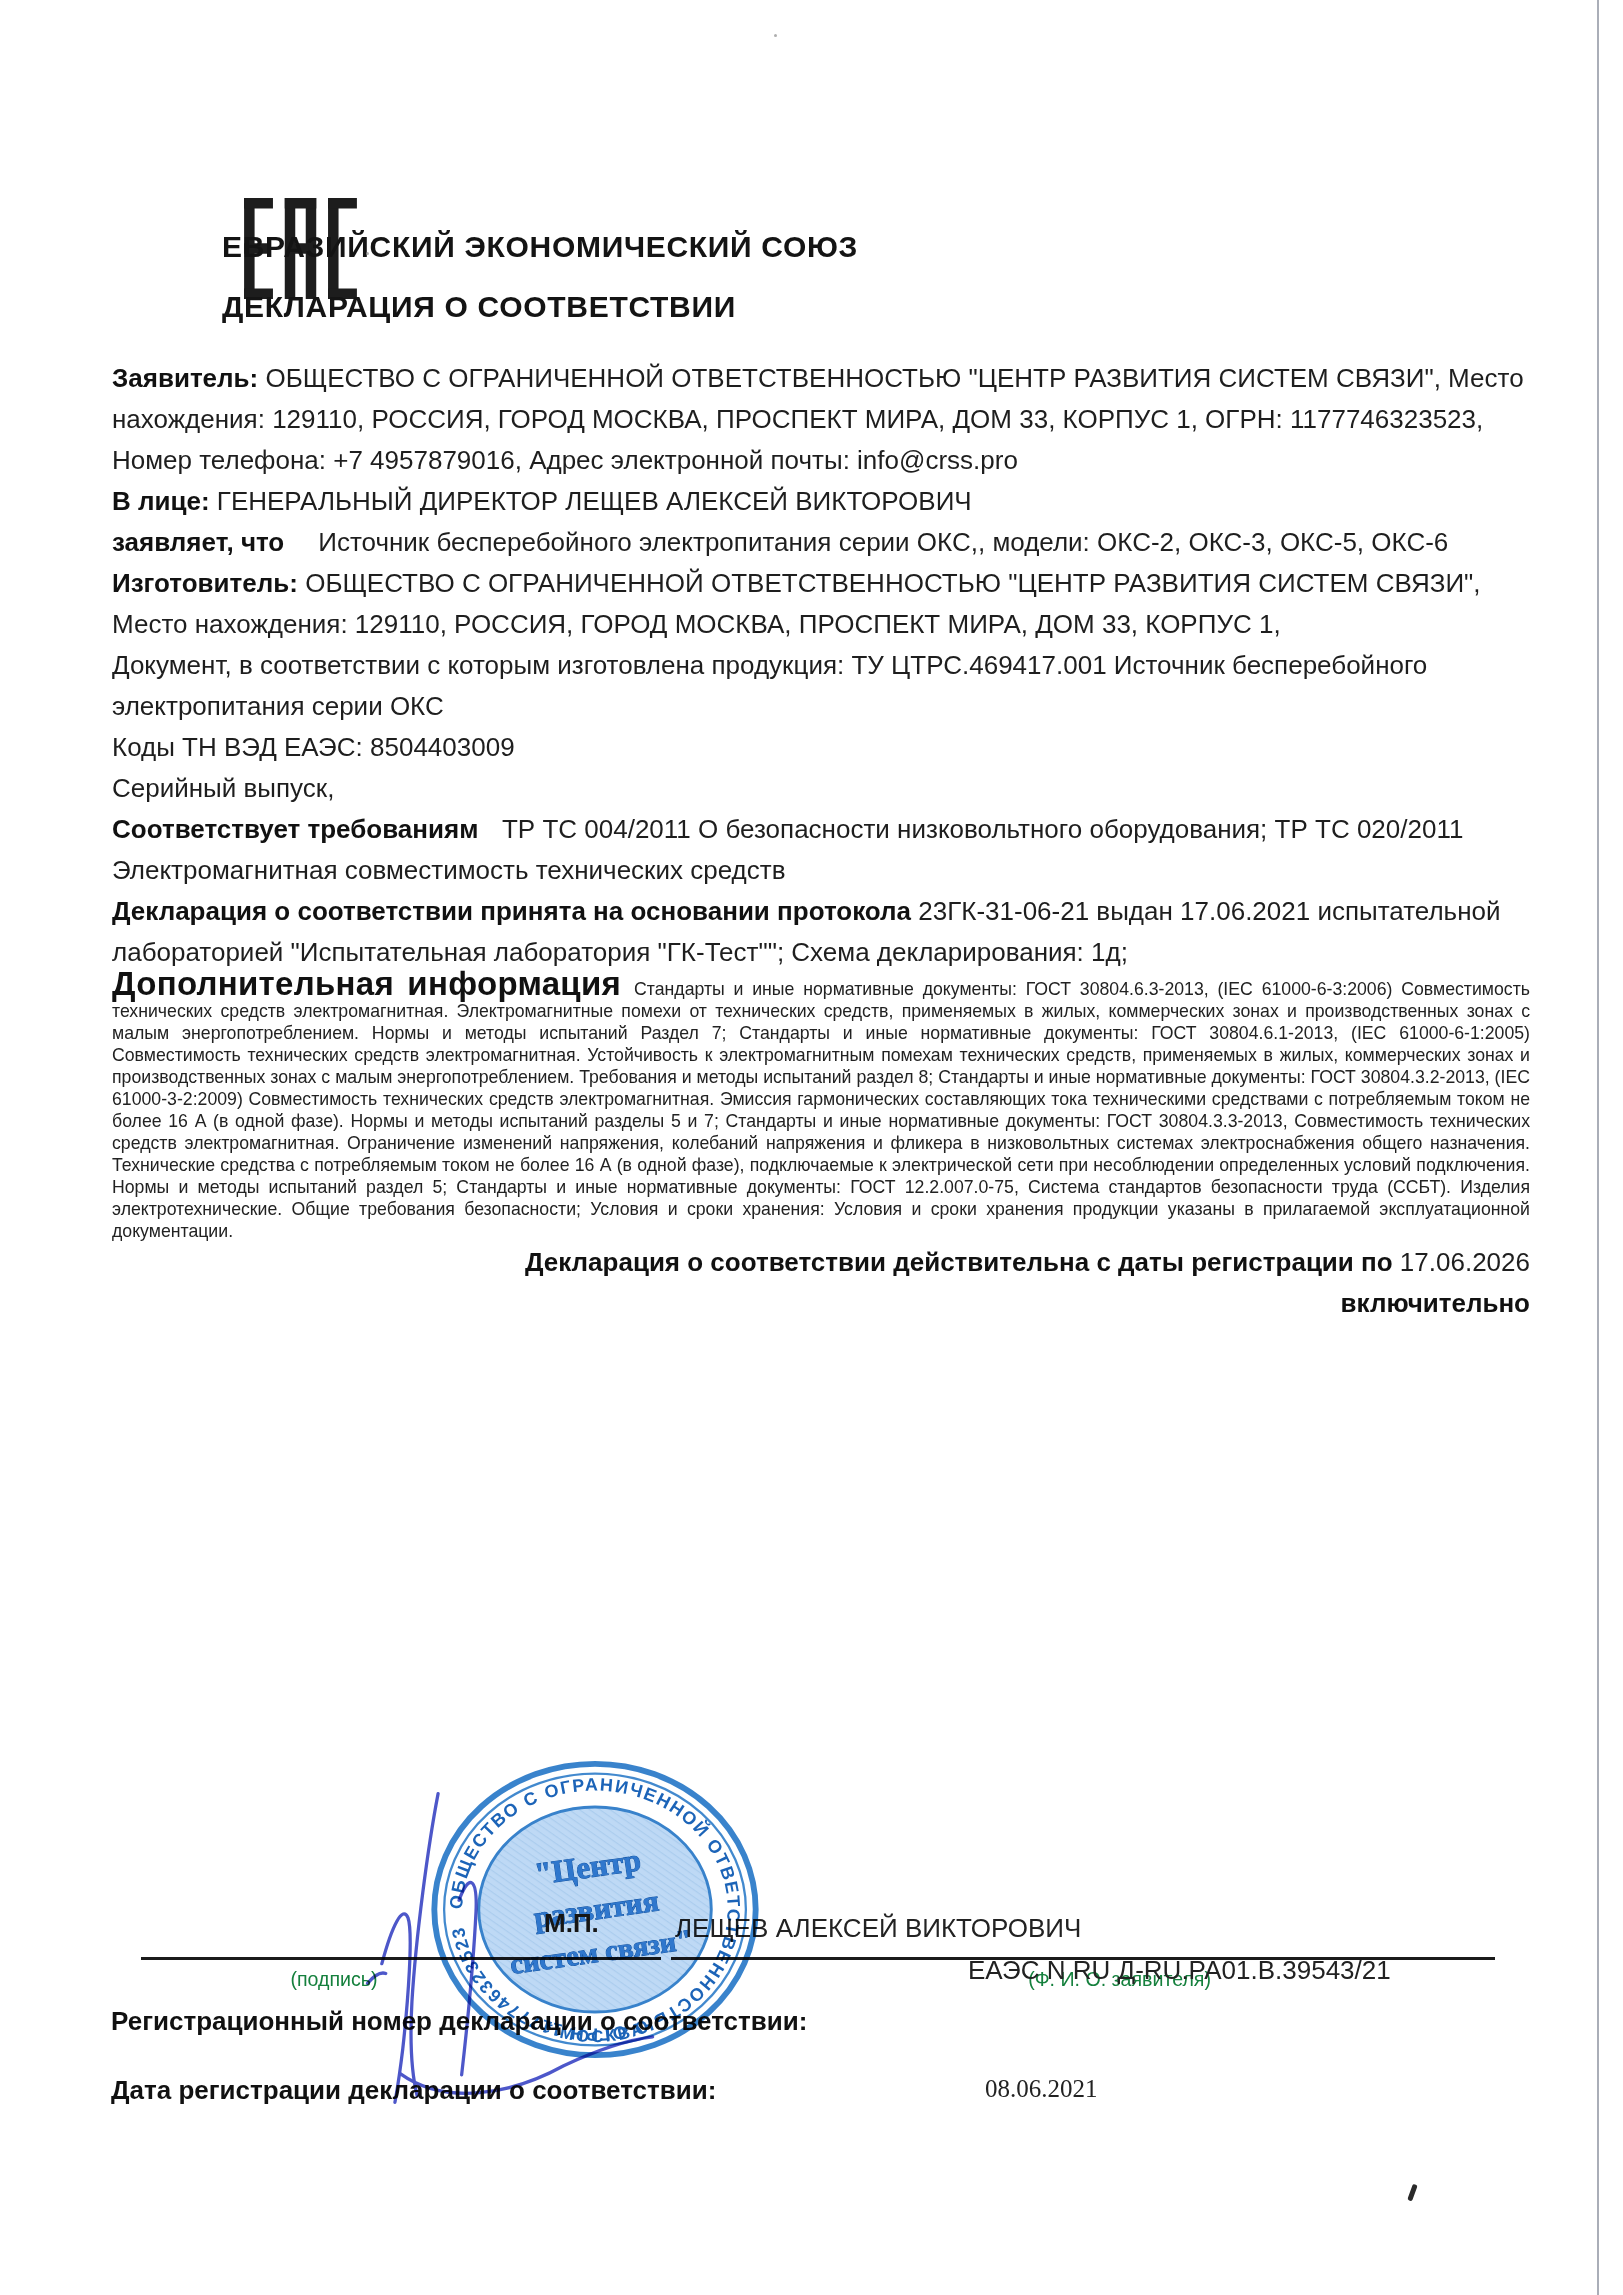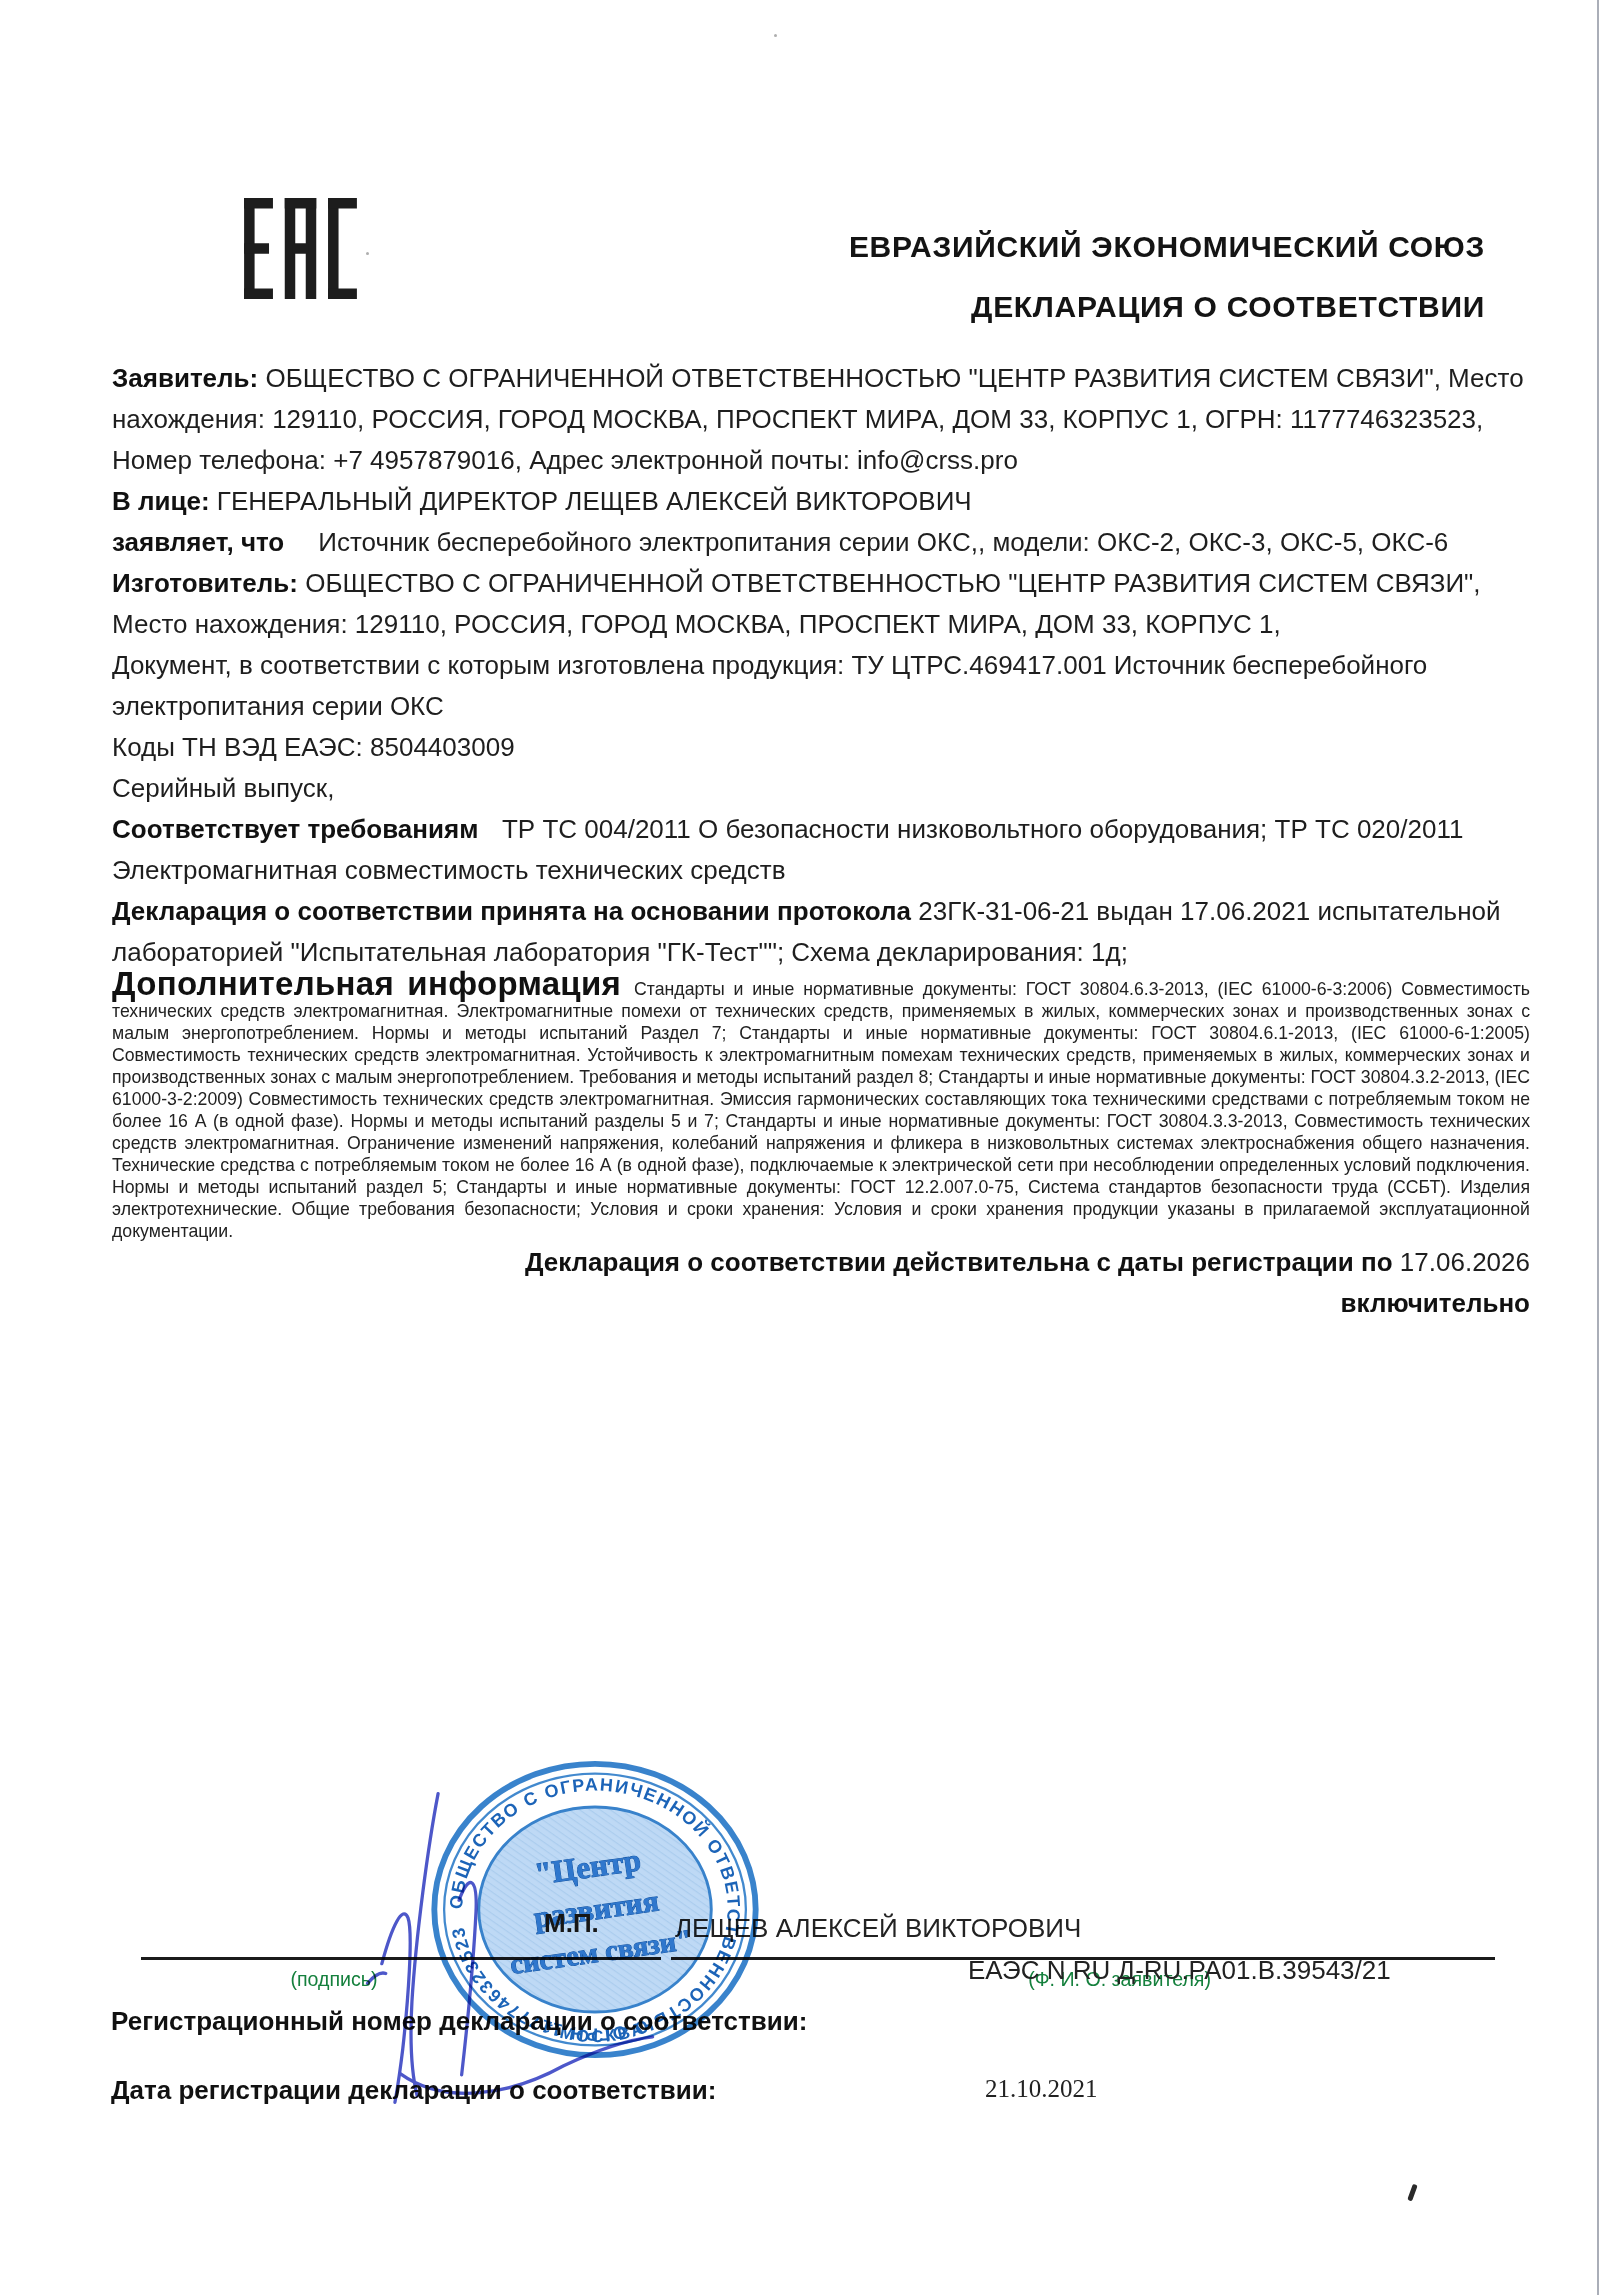--- a/index.html
+++ b/index.html
@@ -1,21 +1,21 @@
 <!DOCTYPE html>
 <html style="font-size:10.5px"><head>
 <meta charset="utf-8">
 <style>
   html,body{margin:0;padding:0;background:#ffffff;}
   body{font-family:"Liberation Sans", sans-serif;color:#1c1c1c;}
   #page{position:relative;width:1624px;height:2295px;background:#ffffff;overflow:hidden;}
 
   
   .eac-logo{position:absolute;left:244px;top:198px;width:113px;height:101px;}
-  .titles{position:absolute;left:222px;top:230px;width:1263px;text-align:right;}
+  .titles{position:absolute;left:222px;top:230px;width:1263px;text-align:left;}
   .title-line{font-weight:bold;font-size:30px;letter-spacing:0.7px;color:#141414;}
   .title-line.second{margin-top:26px;}
 
   
   .col{position:absolute;left:96px;top:358px;width:1418px;font-size:26px;line-height:41px;color:#1e1e1e;margin-left:16px;}
   .col p{margin:0;}
   .col b{color:#111;}
   .lbl-gap{margin-right:34px;}
   .lbl-gap2{margin-right:23.6px;}
   .mt6{margin-top:3.9px;}
@@ -138,21 +138,21 @@
       <path d="M 64,302 C 80,242 96,212 104,232 C 112,254 104,360 96,432 C 90,482 86,502 84,514"></path>
       <path d="M 182,205 C 198,162 210,172 208,222 C 204,302 194,402 186,472"></path>
       <path d="M 92,470 C 162,520 262,502 342,458 C 398,432 444,418 478,414"></path>
       <path d="M 42,332 C 54,318 62,314 70,317"></path>
     </g>
   </svg>
 
   <div class="reg-row1-label">Регистрационный номер декларации о соответствии:</div>
   <div class="reg-row1-value">ЕАЭС N RU Д-RU.РА01.В.39543/21</div>
   <div class="reg-row2-label">Дата регистрации декларации о соответствии:</div>
-  <div class="reg-row2-value">21.10.2021</div>
+  <div class="reg-row2-value">08.06.2021</div>
 
   <div class="scan-vline"></div>
   <div class="scan-mark"></div>
   <div class="scan-dot" style="left:774px;top:34px;"></div>
   <div class="scan-dot" style="left:366px;top:252px;"></div>
 
 </div>
 
 
 </body></html>

